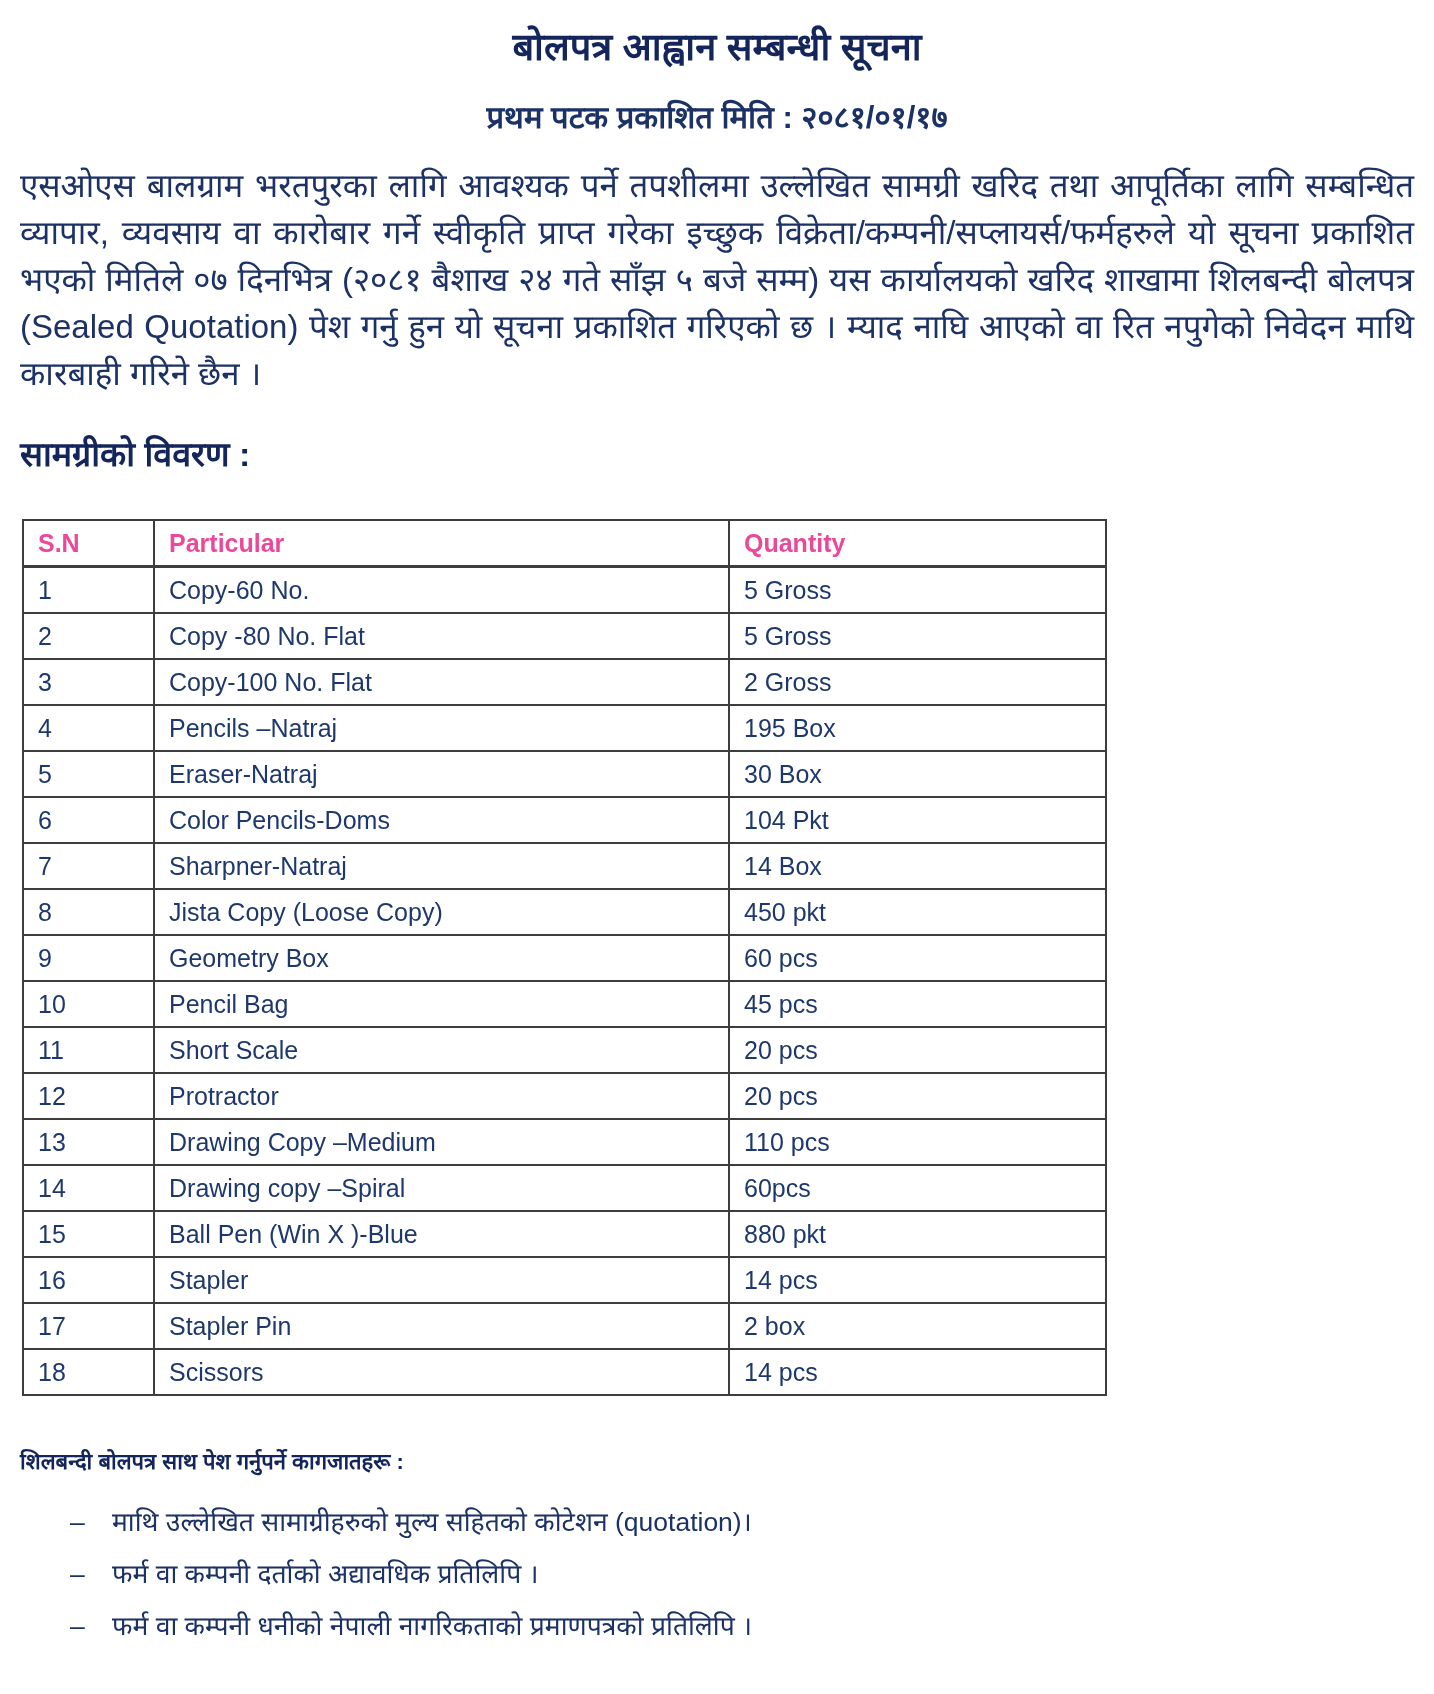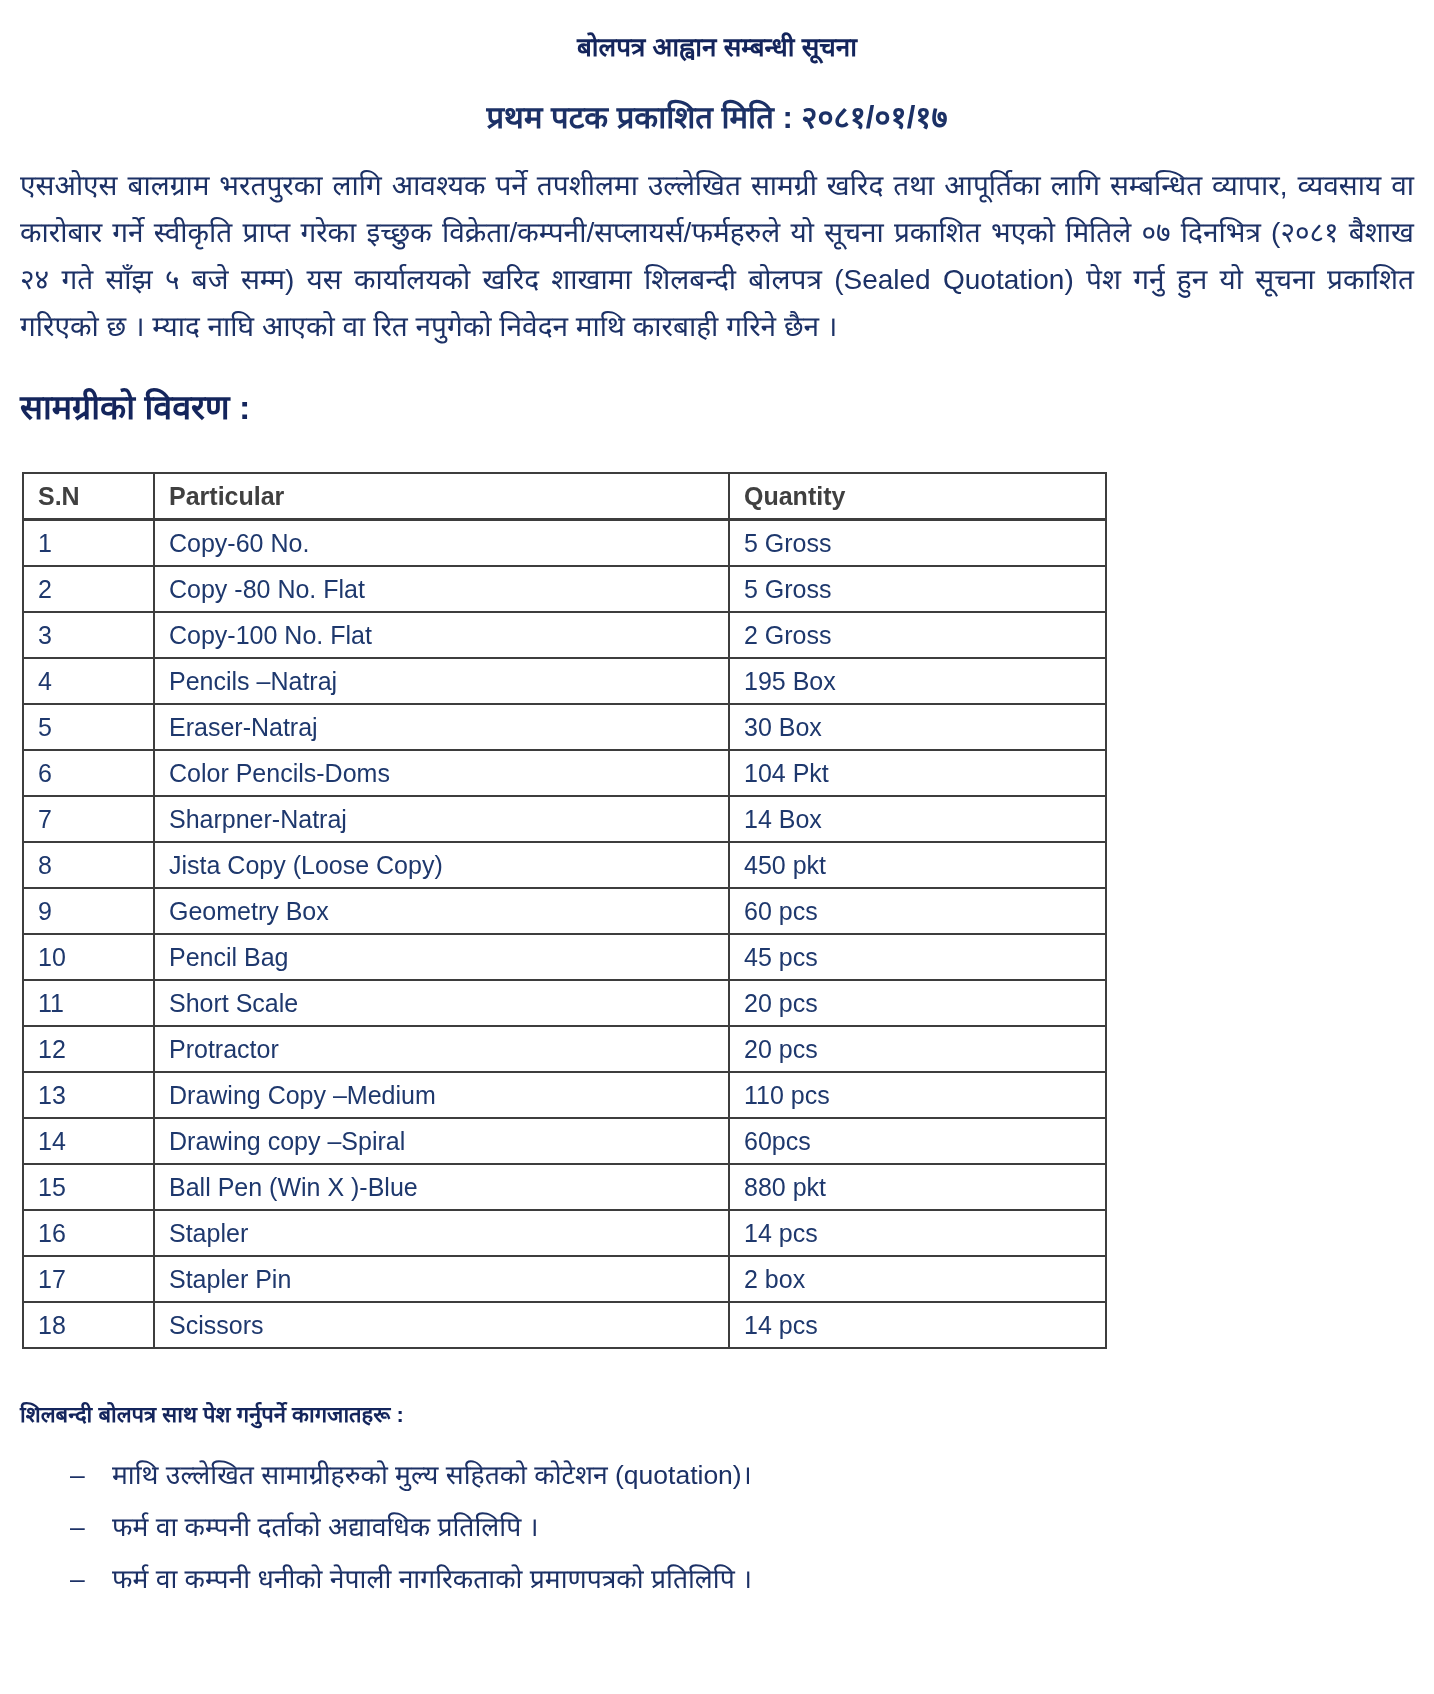--- a/index.html
+++ b/index.html
@@ -15,36 +15,36 @@
     color: #1c3166;
   }
   .page {
     position: relative;
     width: 1394px;
     padding: 14px 20px 0 20px;
   }
   .doc-title {
     margin: 8px 0 16px 0;
     text-align: center;
-    font-size: 26px;
+    font-size: 38px;
     line-height: 50px;
     font-weight: 700;
     color: #14255c;
   }
   .doc-subtitle {
     margin: 26px 0 0 0;
     text-align: center;
     font-size: 31px;
     line-height: 40px;
     font-weight: 600;
     color: #1c3166;
   }
   .intro {
     margin: 24px 0 0 0;
-    font-size: 28px;
+    font-size: 33px;
     line-height: 47px;
     text-align: justify;
     color: #1c3166;
   }
   .items-heading {
     margin: 36px 0 0 0;
     font-size: 34px;
     line-height: 42px;
     font-weight: 700;
     color: #14255c;
@@ -61,21 +61,21 @@
     height: 44px;
     padding: 0 8px 0 14px;
     vertical-align: middle;
     font-size: 25px;
     text-align: left;
     white-space: nowrap;
     overflow: hidden;
   }
   table.items th {
     font-weight: 700;
-    color: #404040;
+    color: #ec4899;
     border-bottom-width: 3px;
   }
   table.items td {
     font-weight: 400;
     color: #1e386d;
   }
   .docs-heading {
     margin: 46px 0 0 0;
     font-size: 22px;
     line-height: 40px;

